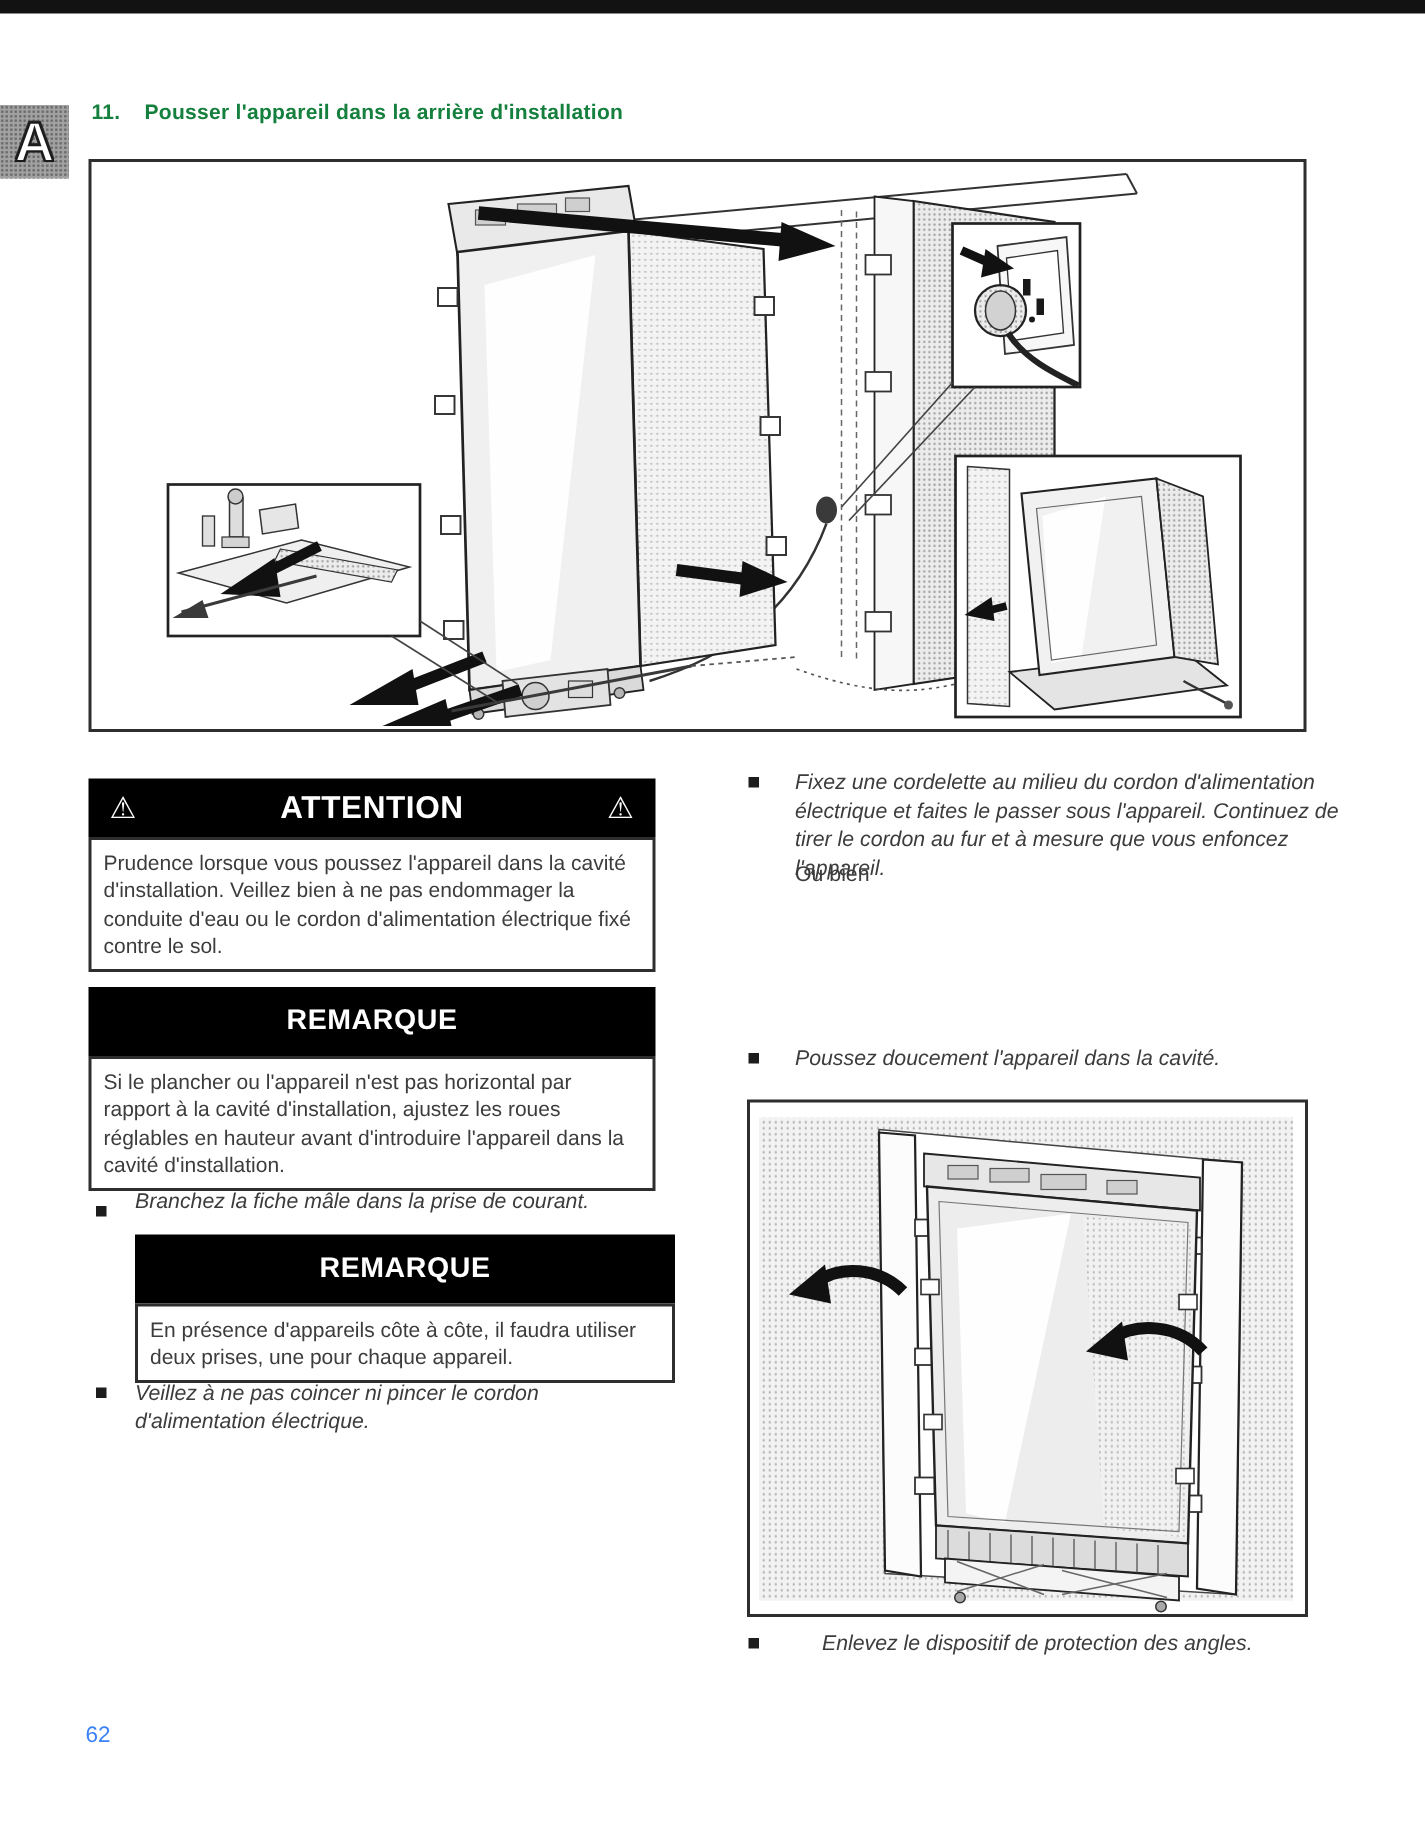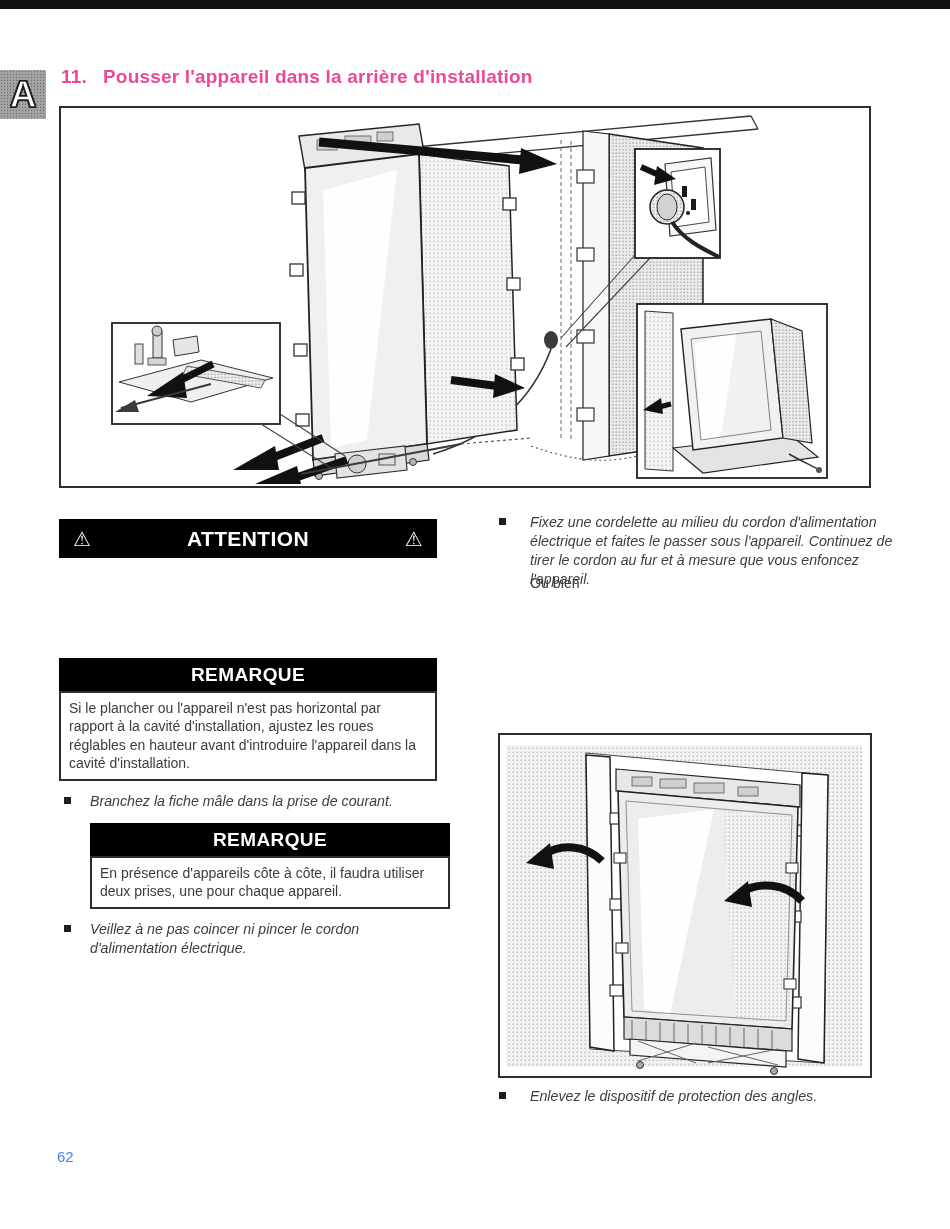--- a/index.html
+++ b/index.html
@@ -16,51 +16,51 @@
     background-size:3px 3px;
     display:flex;align-items:center;justify-content:center;
   }
   .badge span{
     font-size:37px;font-weight:bold;color:#ffffff;line-height:1;
     -webkit-text-stroke:1.4px #1b1b1b;
     text-shadow:-1px -1px 0 #2a2a2a,1px -1px 0 #2a2a2a,-1px 1px 0 #2a2a2a,1px 1px 0 #2a2a2a;
   }
   .page-title{
     position:absolute;left:61px;top:66px;display:flex;gap:16px;
-    font-size:19px;font-weight:bold;color:#ec4899;letter-spacing:.2px;white-space:nowrap;align-items:center;
+    font-size:14px;font-weight:bold;color:#15803d;letter-spacing:.2px;white-space:nowrap;align-items:center;
   }
   .figure{position:absolute;border:2px solid #2e2e2e;background:#fff;box-sizing:border-box;}
   #fig1{left:59px;top:106px;width:812px;height:382px;}
   #fig2{left:498px;top:733px;width:374px;height:345px;}
   .figure svg{display:block;width:100%;height:100%;}
   .notice{position:absolute;box-sizing:border-box;}
   .notice-head{
     background:#000;color:#fff;font-weight:bold;text-align:center;
     display:flex;align-items:center;justify-content:center;letter-spacing:.4px;
   }
   #attention .notice-head{height:39px;font-size:21px;justify-content:space-between;padding:0 14px;}
-  #remarque1 .notice-head,#remarque2 .notice-head{height:33px;font-size:19px;}
+  #remarque1 .notice-head,#remarque2 .notice-head{height:46px;font-size:19px;}
   .warn{font-size:20px;font-weight:normal;line-height:1;}
   .notice-body{
     border:2px solid #2e2e2e;padding:6px 8px;font-size:14px;line-height:1.32;color:#3c3c3c;
   }
   #attention{left:59px;top:519px;width:378px;}
   #remarque1{left:59px;top:658px;width:378px;}
   #remarque2{left:90px;top:823px;width:360px;}
   .bullet-item{position:absolute;display:flex;align-items:flex-start;font-style:italic;}
   .sq{width:7px;height:7px;background:#1d1d1d;margin-top:5px;flex:none;}
   .bullet-item.lcol .sq{margin-right:19px;}
   .bullet-item.rcol .sq{margin-right:24px;}
-  #b-branchez{left:64px;top:792px;width:378px;}
+  #b-branchez{left:64px;top:792px;width:378px;align-items:flex-end;}
   #b-veillez{left:64px;top:920px;width:378px;}
   #b-fixez{left:499px;top:513px;width:402px;}
   #t-oubien{position:absolute;left:530px;top:574px;}
   #t-prenez{position:absolute;left:530px;top:623px;width:374px;}
   #b-poussez{left:499px;top:697px;width:402px;}
-  #b-enlevez{left:499px;top:1087px;width:402px;}
+  #b-enlevez{left:499px;top:1087px;width:402px;gap:18px;}
   .body-text{font-size:14.2px;line-height:1.33;color:#3c3c3c;}
   .page-num{position:absolute;left:57px;top:1148px;font-size:15px;color:#3b82f6;}
 </style>
 </head>
 <body>
 
 <div class="sheet">
 
   <div class="topbar"></div>
 
@@ -192,20 +192,21 @@
       </g>
     </svg>
   </div>
 
   <div class="notice" id="attention">
     <div class="notice-head">
       <span class="warn">⚠</span>
       <span>ATTENTION</span>
       <span class="warn">⚠</span>
     </div>
+    <div class="notice-body">Prudence lorsque vous poussez l'appareil dans la cavité d'installation. Veillez bien à ne pas endommager la conduite d'eau ou le cordon d'alimentation électrique fixé contre le sol.</div>
   </div>
 
   <div class="notice" id="remarque1">
     <div class="notice-head">REMARQUE</div>
     <div class="notice-body">Si le plancher ou l'appareil n'est pas horizontal par rapport à la cavité d'installation, ajustez les roues réglables en hauteur avant d'introduire l'appareil dans la cavité d'installation.</div>
   </div>
 
   <div class="bullet-item lcol" id="b-branchez">
     <span class="sq"></span>
     <span class="body-text">Branchez la fiche mâle dans la prise de courant.</span>
@@ -222,20 +223,24 @@
   </div>
 
   <div class="bullet-item rcol" id="b-fixez">
     <span class="sq"></span>
     <span class="body-text">Fixez une cordelette au milieu du cordon d'alimentation électrique et faites le passer sous l'appareil. Continuez de tirer le cordon au fur et à mesure que vous enfoncez l'appareil.</span>
   </div>
 
   <div class="body-text" id="t-oubien">Ou bien</div>
 
 
+  <div class="bullet-item rcol" id="b-poussez">
+    <span class="sq"></span>
+    <span class="body-text">Poussez doucement l'appareil dans la cavité.</span>
+  </div>
 
   <div class="figure" id="fig2">
     <svg viewBox="0 0 370 341" preserveAspectRatio="none">
       <defs>
         <pattern id="q1" width="4" height="4" patternUnits="userSpaceOnUse">
           <rect width="4" height="4" fill="#f2f2f2"></rect>
             <circle cx="1.2" cy="1.2" r="0.8" fill="#b3b3b3"></circle>
         </pattern>
       </defs>
       <rect x="6" y="10" width="356" height="322" fill="url(#q1)"></rect>

